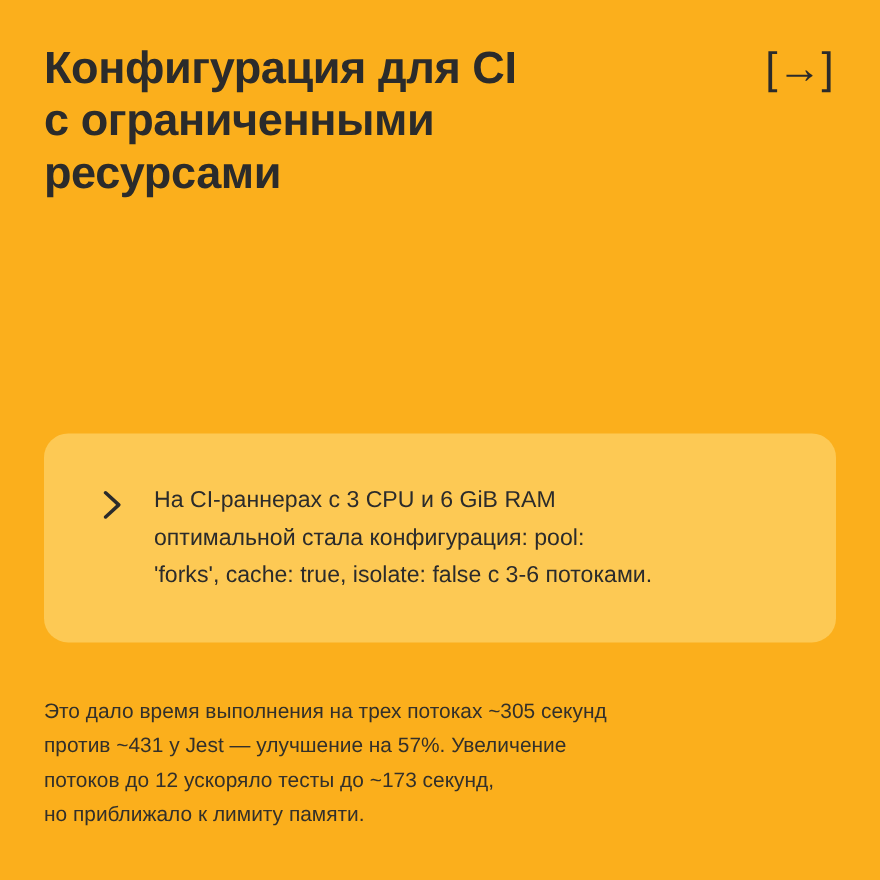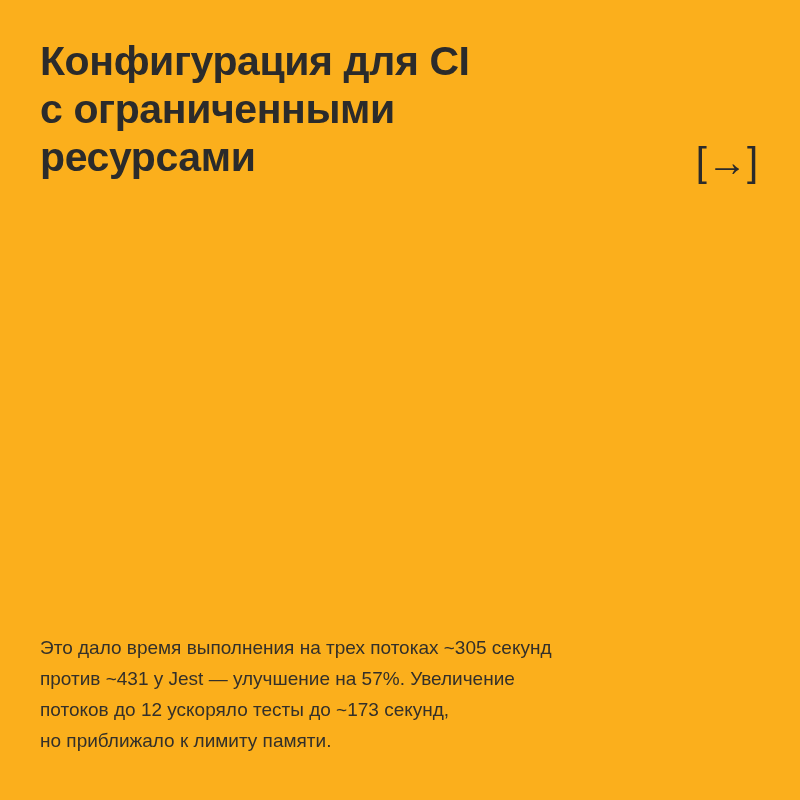--- a/index.html
+++ b/index.html
@@ -16,21 +16,21 @@
   }
   .slide {
     position: relative;
     width: 800px;
     height: 800px;
     box-sizing: border-box;
     padding: 38px 40px 0 40px;
   }
   .header-row {
     display: flex;
-    align-items: flex-end;
+    align-items: flex-start;
     justify-content: space-between;
   }
   .title {
     font-size: 41px;
     line-height: 1.17;
     font-weight: bold;
     letter-spacing: -0.4px;
     color: #2B2B2B;
     max-width: 560px;
     margin: 0;
@@ -86,19 +86,29 @@
 
 <div class="slide">
 
   <div class="header-row">
     <h1 class="title">Конфигурация для CI
 с ограниченными
 ресурсами</h1>
     <div class="next-arrow">[→]</div>
   </div>
 
+  <div class="callout">
+    <span class="chev">
+      <svg width="22" height="30" viewBox="0 0 22 30" aria-hidden="true">
+        <path d="M4 4 L16 15 L4 26" fill="none" stroke="#2B2B2B" stroke-width="3.2" stroke-linecap="round" stroke-linejoin="round"></path>
+      </svg>
+    </span>
+    <div class="callout-text">На CI-раннерах с 3 CPU и 6 GiB RAM
+оптимальной стала конфигурация: pool:
+'forks', cache: true, isolate: false с 3-6 потоками.</div>
+  </div>
 
   <div class="footnote">Это дало время выполнения на трех потоках ~305 секунд
 против ~431 у Jest — улучшение на 57%. Увеличение
 потоков до 12 ускоряло тесты до ~173 секунд,
 но приближало к лимиту памяти.</div>
 
 </div>
 
 </body></html>

